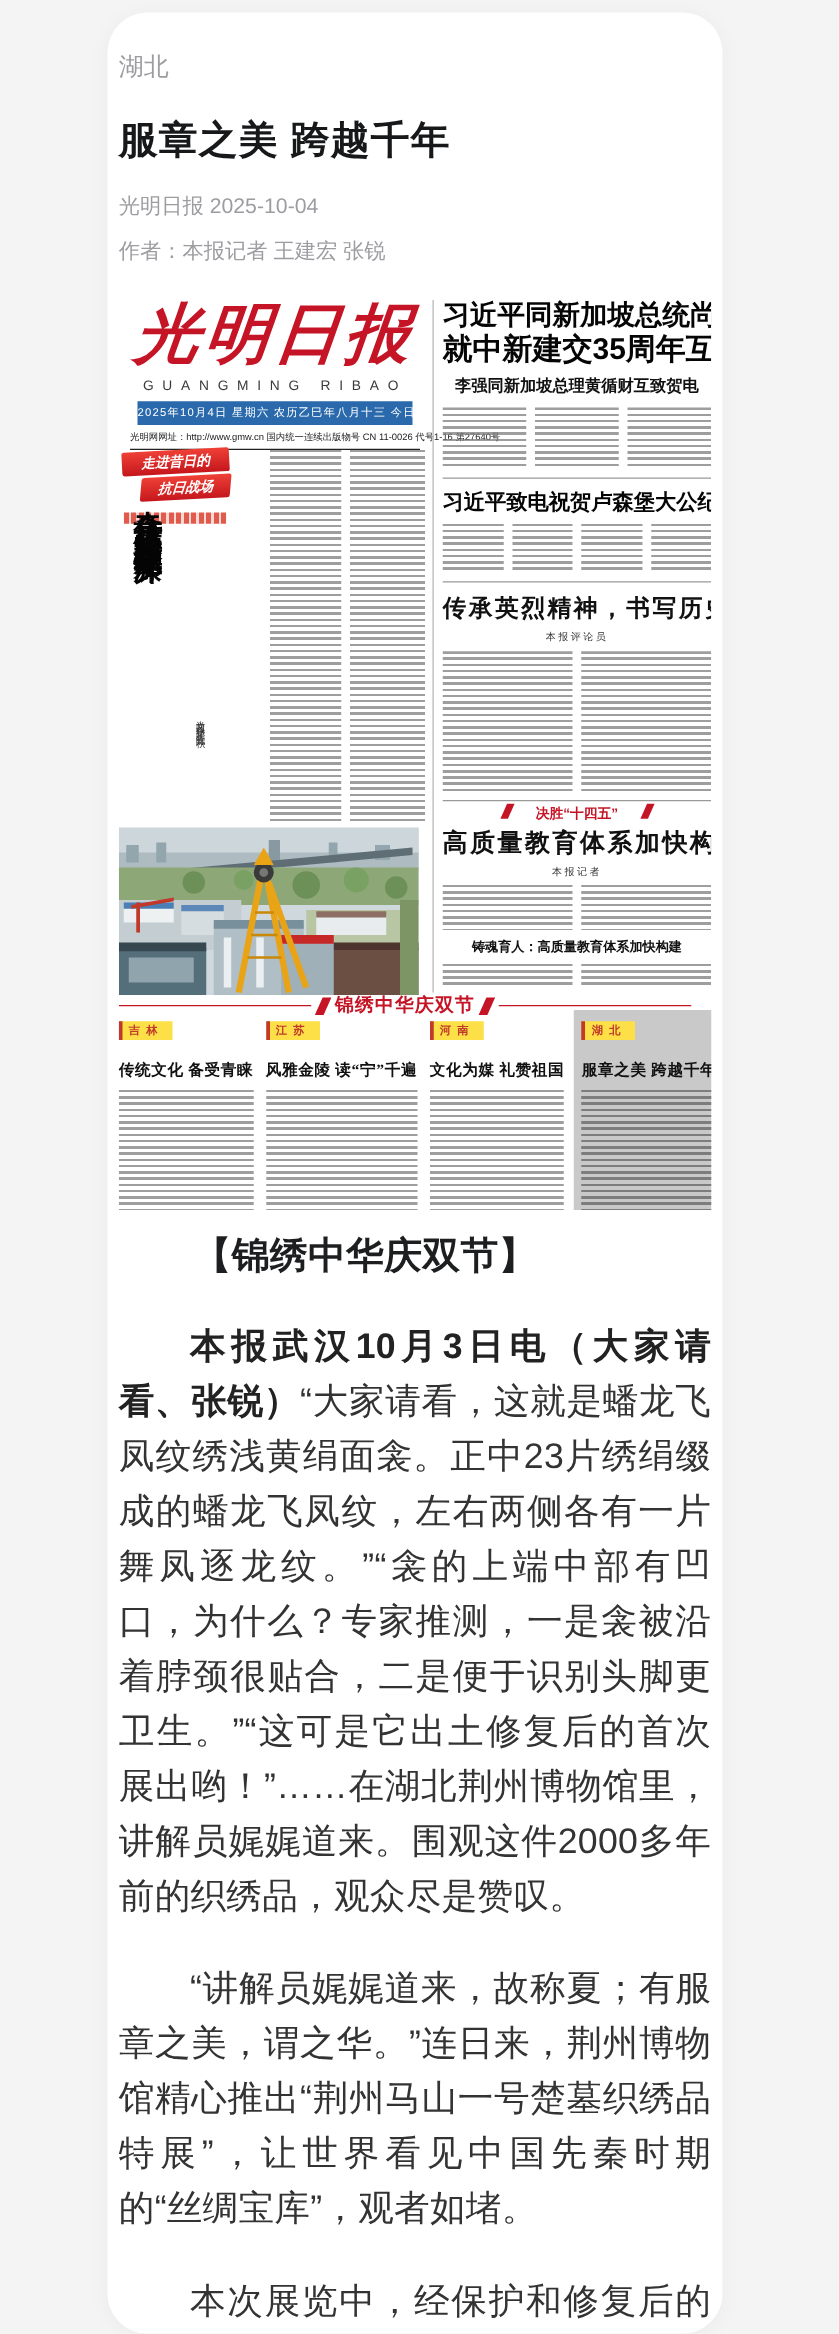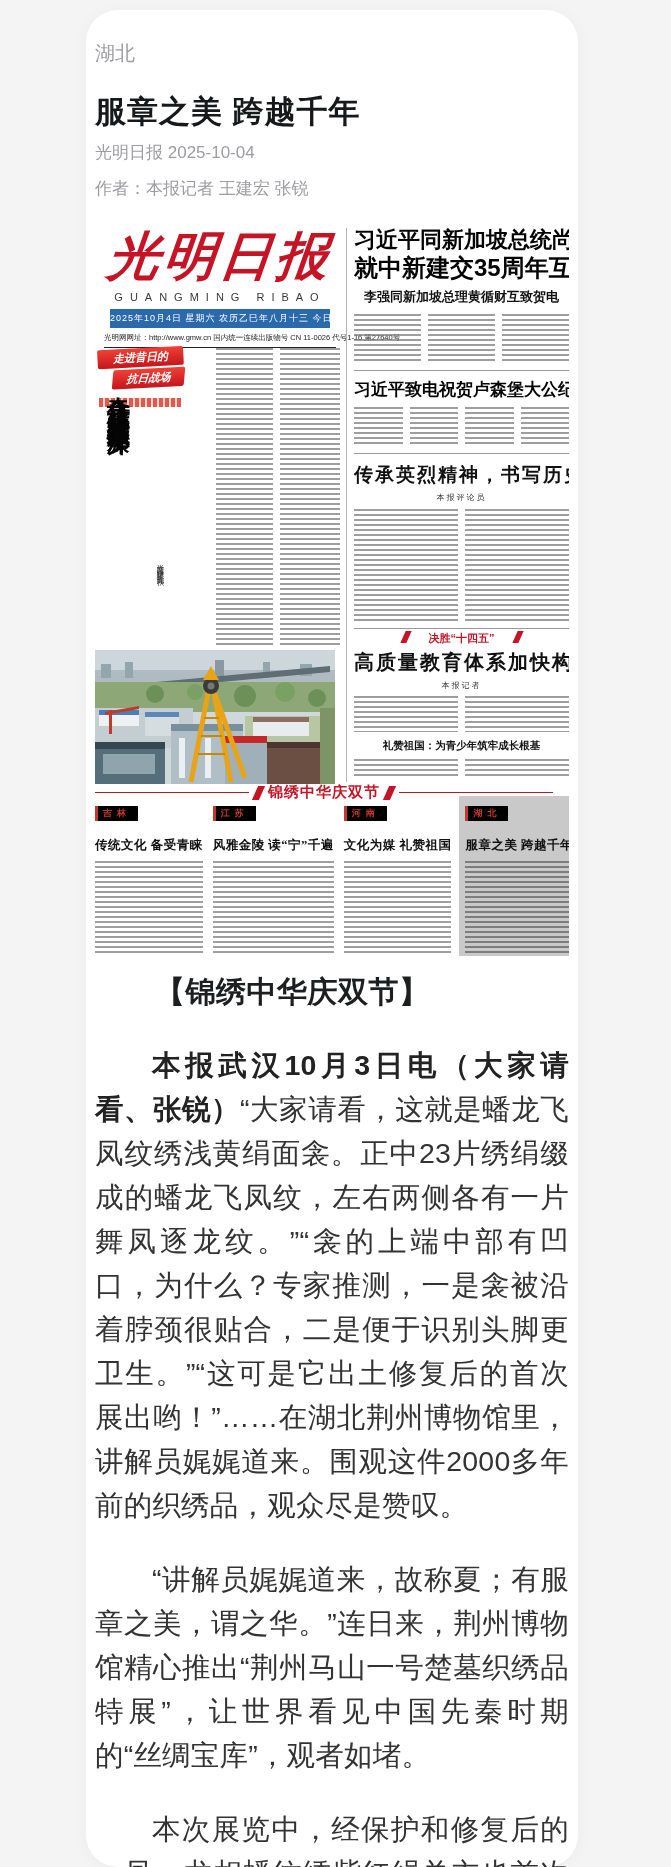--- a/index.html
+++ b/index.html
@@ -3,21 +3,21 @@
 <meta charset="utf-8">
 <style>
   html,body{margin:0;padding:0}
   body{width:671px;height:1867px;overflow:hidden;background:#f4f4f5;
        font-family:"Liberation Sans",sans-serif;-webkit-font-smoothing:antialiased}
   .card{position:relative;margin:10px 0 0 86px;width:492px;height:1857px;background:#fff;
         border-radius:32px;box-sizing:border-box;padding:30px 9px 0 9px;
         box-shadow:0 2px 18px rgba(0,0,0,.04)}
   .category{font-size:20px;color:#9c9ca1}
   .title{margin:24px 0 0;font-size:31px;font-weight:bold;color:#17181a;letter-spacing:1px}
-  .meta{margin-top:8px;font-size:17px;color:#9c9ca1}
+  .meta{margin-top:20px;font-size:17px;color:#9c9ca1}
   .meta + .meta{margin-top:13px}
 
   
   .paper{position:relative;margin-top:26px;width:474px;height:730px;background:#fff;overflow:hidden}
   .paper *{box-sizing:border-box}
   .sim{background-image:repeating-linear-gradient(to bottom,#787878 0,#787878 2px,transparent 2px,transparent 5px);opacity:.72}
   .simrow{display:flex;gap:7px}
   .simrow>div{flex:1}
   .hr{height:1px;background:#999}
 
@@ -61,21 +61,21 @@
   .photo{position:absolute;left:0;top:424px;width:240px;height:134px;background:#cfd8dc;overflow:hidden}
 
   .divider{position:absolute;left:0;right:16px;top:557px;display:flex;align-items:center;gap:6px}
   .divider .line{flex:1;height:1px;background:#c51426}
   .divider .txt{color:#c51426;font-weight:bold;font-size:15px;letter-spacing:1px;white-space:nowrap}
   .divider .slash{width:7px;height:14px}
 
   .colstrip{position:absolute;left:0;right:0;top:576px;display:flex;gap:10px;align-items:flex-start}
   .ncol{flex:1}
   .ncol .region{display:inline-block;font-size:9px;font-weight:bold;color:#c0392b;letter-spacing:5px;
-        background:#000000;border-left:3px solid #c0392b;padding:1px 7px 1px 5px;white-space:nowrap}
+        background:#fde047;border-left:3px solid #c0392b;padding:1px 7px 1px 5px;white-space:nowrap}
   .ncol .nhead{margin-top:16px;font-family:"Liberation Serif",serif;font-size:12.5px;font-weight:bold;
         color:#111;text-align:center;letter-spacing:.5px;white-space:nowrap}
   .ncol .sim{margin-top:7px;height:96px}
   .ncol.hl{background:#c9c9c9;padding:6px 6px 8px;margin:-6px -2px 0;border-radius:1px}
   .ncol.hl .sim{height:112px;background-image:repeating-linear-gradient(to bottom,#5f5f5f 0,#5f5f5f 2px,transparent 2px,transparent 5px)}
 
   
   .article{margin-top:16px;color:#333}
   .article h2{margin:0 0 0;font-size:30px;font-weight:bold;color:#1d1e20;text-indent:2em;letter-spacing:.5px}
   .article p{margin:30px 0 0;font-size:28.5px;line-height:44px;text-align:justify;text-indent:2em;letter-spacing:.2px}
@@ -131,21 +131,21 @@
         <span class="slash"></span>
         <span class="txt">决胜“十四五”</span>
         <span class="slash"></span>
       </div>
       <div class="h-serif" style="margin-top:3px;font-size:20px">高质量教育体系加快构建</div>
       <div class="byline">本报记者</div>
       <div class="simrow" style="margin-top:5px;height:36px">
         <div class="sim"></div>
           <div class="sim"></div>
       </div>
-      <div class="crosshead">礼赞祖国：为青少年筑牢成长根基</div>
+      <div class="crosshead">铸魂育人：高质量教育体系加快构建</div>
       <div class="simrow" style="margin-top:6px;height:18px">
         <div class="sim"></div>
           <div class="sim"></div>
       </div>
     </div>
 
     <div class="badge">
       <div class="b1">走进昔日的</div>
       <div class="b2">抗日战场</div>
     </div>

